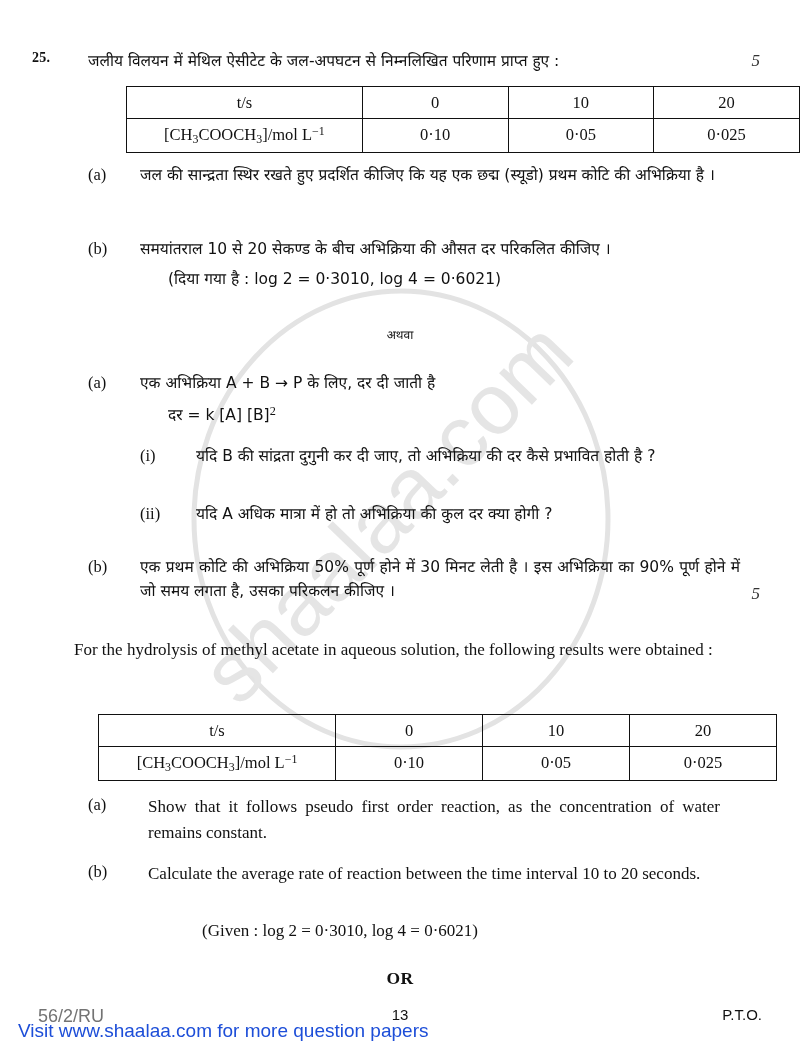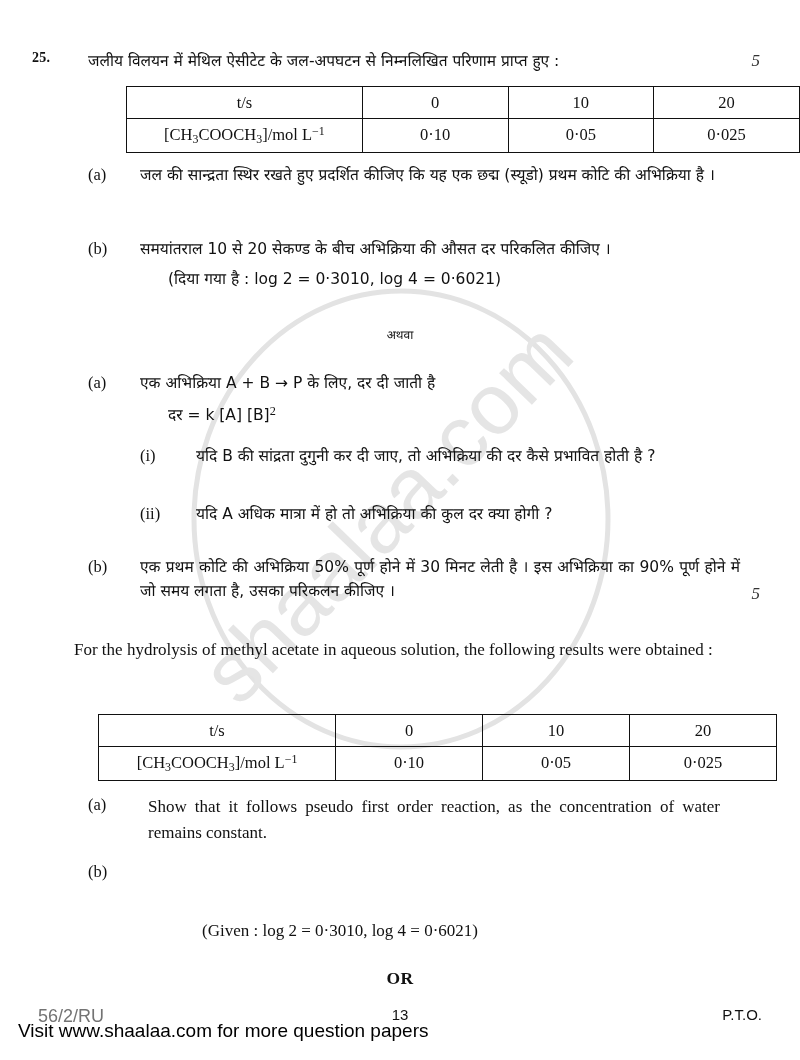--- a/index.html
+++ b/index.html
@@ -142,21 +142,21 @@
     font-family: "Liberation Sans", "DejaVu Sans", sans-serif;
     font-size: 15px;
     margin-left: 36px;
   }
   .footer-promo {
     position: absolute;
     left: 18px;
     top: 1020px;
     font-family: "Liberation Sans", "DejaVu Sans", sans-serif;
     font-size: 19px;
-    color: #000000;
+    color: #1d4ed8;
     white-space: nowrap;
   }
 </style>
 </head>
 <body>
 
 <div id="watermark">
   <svg viewBox="0 0 430 466" xmlns="http://www.w3.org/2000/svg" aria-hidden="true">
     <ellipse cx="215" cy="233" rx="207" ry="228" fill="none" stroke="#e3e3e3" stroke-width="5"></ellipse>
     <text x="215" y="250" text-anchor="middle" transform="rotate(-46 215 240)" font-family="'Liberation Sans','DejaVu Sans',sans-serif" font-size="86" fill="#e5e5e5">shaalaa.com</text>
@@ -230,20 +230,21 @@
       <td class="colB">0·05</td>
       <td class="colB">0·025</td>
     </tr>
   </tbody>
     </table>
 
   <div class="label" style="left:88px; top:795px;">(a)</div>
   <div class="para en" style="left:148px; top:794px; width:572px; text-align:justify;">Show that it follows pseudo first order reaction, as the concentration of water remains constant.</div>
 
   <div class="label" style="left:88px; top:862px;">(b)</div>
+  <div class="para en" style="left:148px; top:861px; width:572px;">Calculate the average rate of reaction between the time interval 10 to 20 seconds.</div>
 
   <div class="para en" style="left:202px; top:918px; width:520px;">(Given : log 2 = 0·3010,  log 4 = 0·6021)</div>
 
   <div class="center orword" style="top:968px;">OR</div>
 
   <div class="footer-code">56/2/RU</div>
   <div class="footer-page">13</div>
   <div class="footer-pto">P.T.O.</div>
   <div class="footer-promo">Visit www.shaalaa.com for more question papers</div>
 

